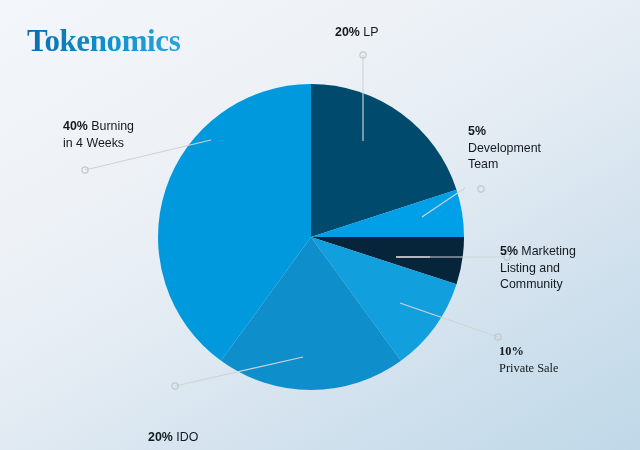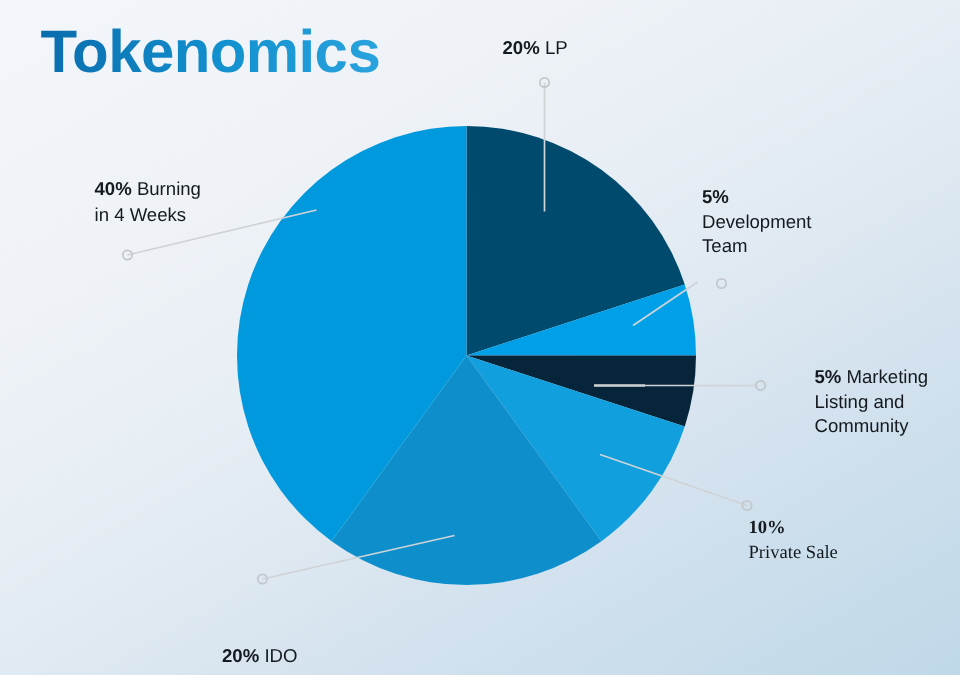--- a/index.html
+++ b/index.html
@@ -18,30 +18,31 @@
                  #e4ecf3 50%,
                  #d3e2ee 72%,
                  #bfd8e8 100%);
     position: relative;
   }
 
   
   .title {
     position: absolute;
     left: 27px;
-    top: 13px;
-    font-size: 40px;
+    top: 23px;
+    font-size: 31px;
     font-weight: bold;
     letter-spacing: -0.4px;
     background: linear-gradient(95deg, #0a6cac 0%, #1391cf 55%, #2aa3dd 100%);
     -webkit-background-clip: text;
     background-clip: text;
     color: transparent;
     -webkit-text-fill-color: transparent;
     white-space: nowrap;
+    font-family: Liberation Serif, serif;
   }
 
   
   .chart-svg {
     position: absolute;
     left: 0;
     top: 0;
     width: 640px;
     height: 450px;
   }
@@ -52,21 +53,21 @@
     font-size: 12.4px;
     line-height: 16.6px;
     color: #141a1f;
     white-space: pre-line;
   }
   .label b { font-weight: bold; text-align: right; }
   .label .rest { font-weight: normal; }
 
   .lbl-lp        { left: 335px; top: 24px;  }
   .lbl-dev       { left: 468px; top: 123px; }
-  .lbl-marketing { left: 543px; top: 243px; }
+  .lbl-marketing { left: 500px; top: 243px; }
   .lbl-private   { left: 499px; top: 343px; font-family: Liberation Serif, serif; }
   .lbl-ido       { left: 148px; top: 397px; margin-top: 32px; }
   .lbl-burning   { left: 47px;  top: 118px; margin-left: 16px; }
 </style>
 </head>
 <body>
 
 <svg class="chart-svg" viewBox="0 0 640 450">
 
   <path fill="#004a6e" d="M 311.00 237.00 L 311.00 84.00 A 153 153 0 0 1 456.51 189.72 Z"></path>

